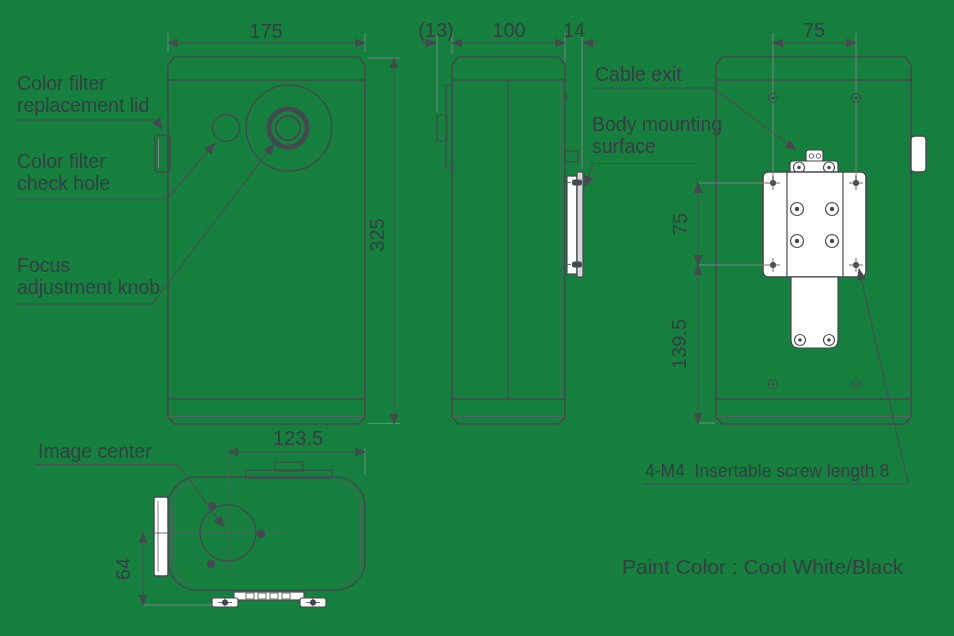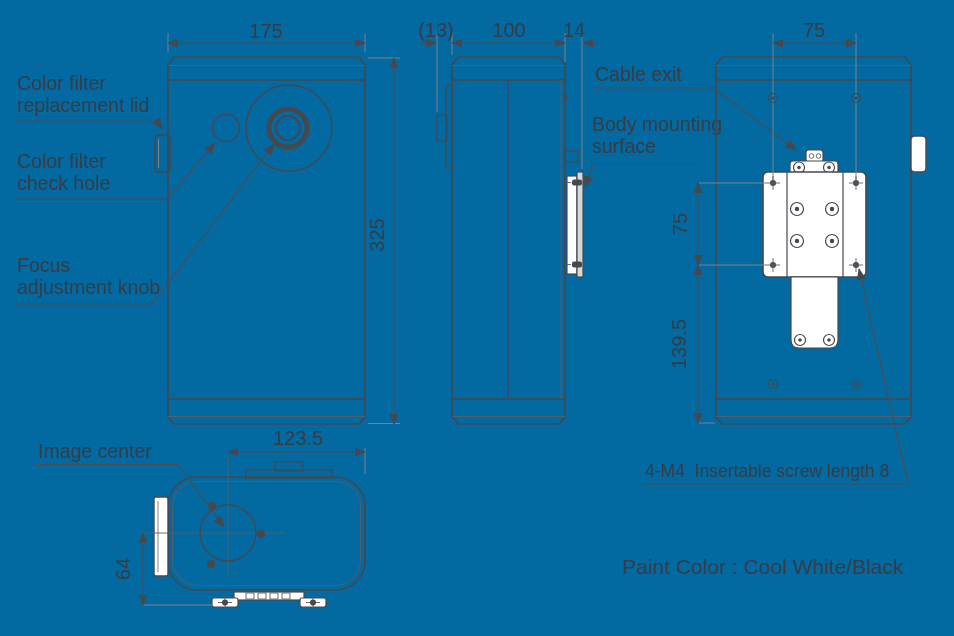--- a/index.html
+++ b/index.html
@@ -1,16 +1,16 @@
 <!DOCTYPE html>
 <html><head>
 <meta charset="utf-8">
 <style>
   html,body{margin:0;padding:0;background:#ffffff;}
-  .stage{position:relative;width:954px;height:636px;background:#0369a1;overflow:hidden;}
+  .stage{position:relative;width:954px;height:636px;background:#15803d;overflow:hidden;}
   svg{display:block;}
   
   .ln  {fill:none;stroke:#45484f;stroke-width:1.6;}
   .ln1 {fill:none;stroke:#45484f;stroke-width:1.4;}
   .ln2 {fill:none;stroke:#45484f;stroke-width:1.2;}
   .tn  {fill:none;stroke:#5a5d64;stroke-width:0.9;}
   .ext {fill:none;stroke:#7e8187;stroke-width:1;}
   .dim {fill:none;stroke:#4a4d54;stroke-width:1.1;}
   .ldr {fill:none;stroke:#4a4d54;stroke-width:1.2;}
   .fillD{fill:#45484f;stroke:none;}

